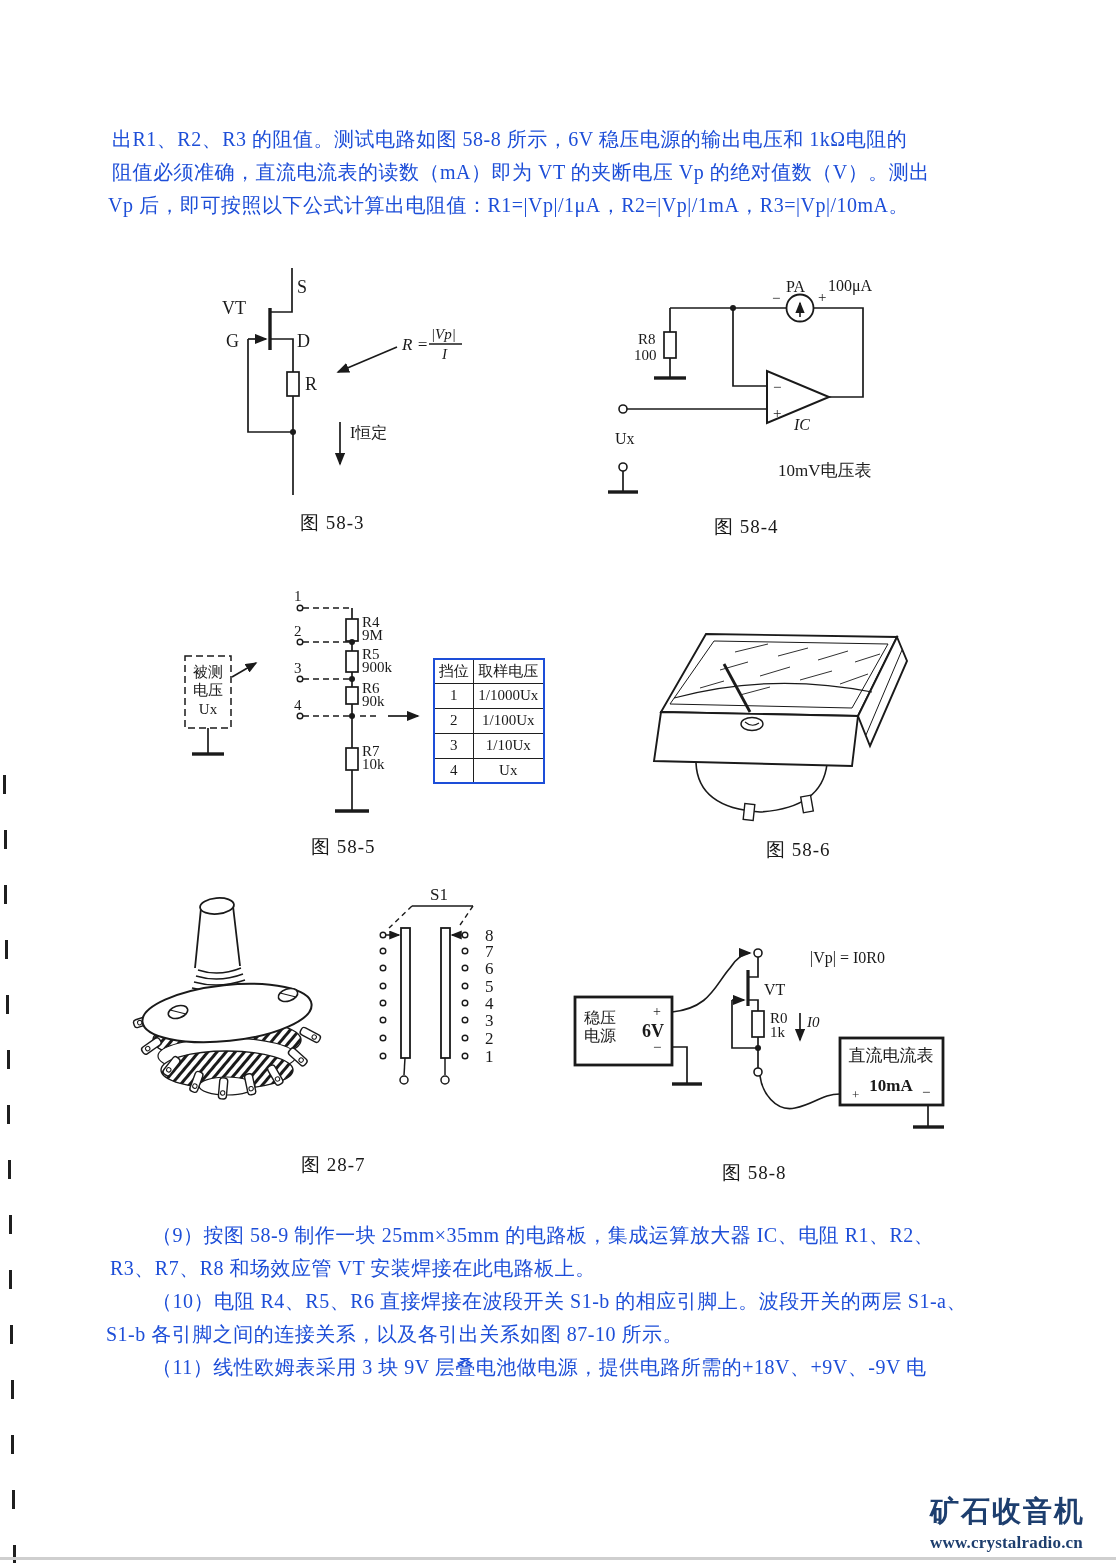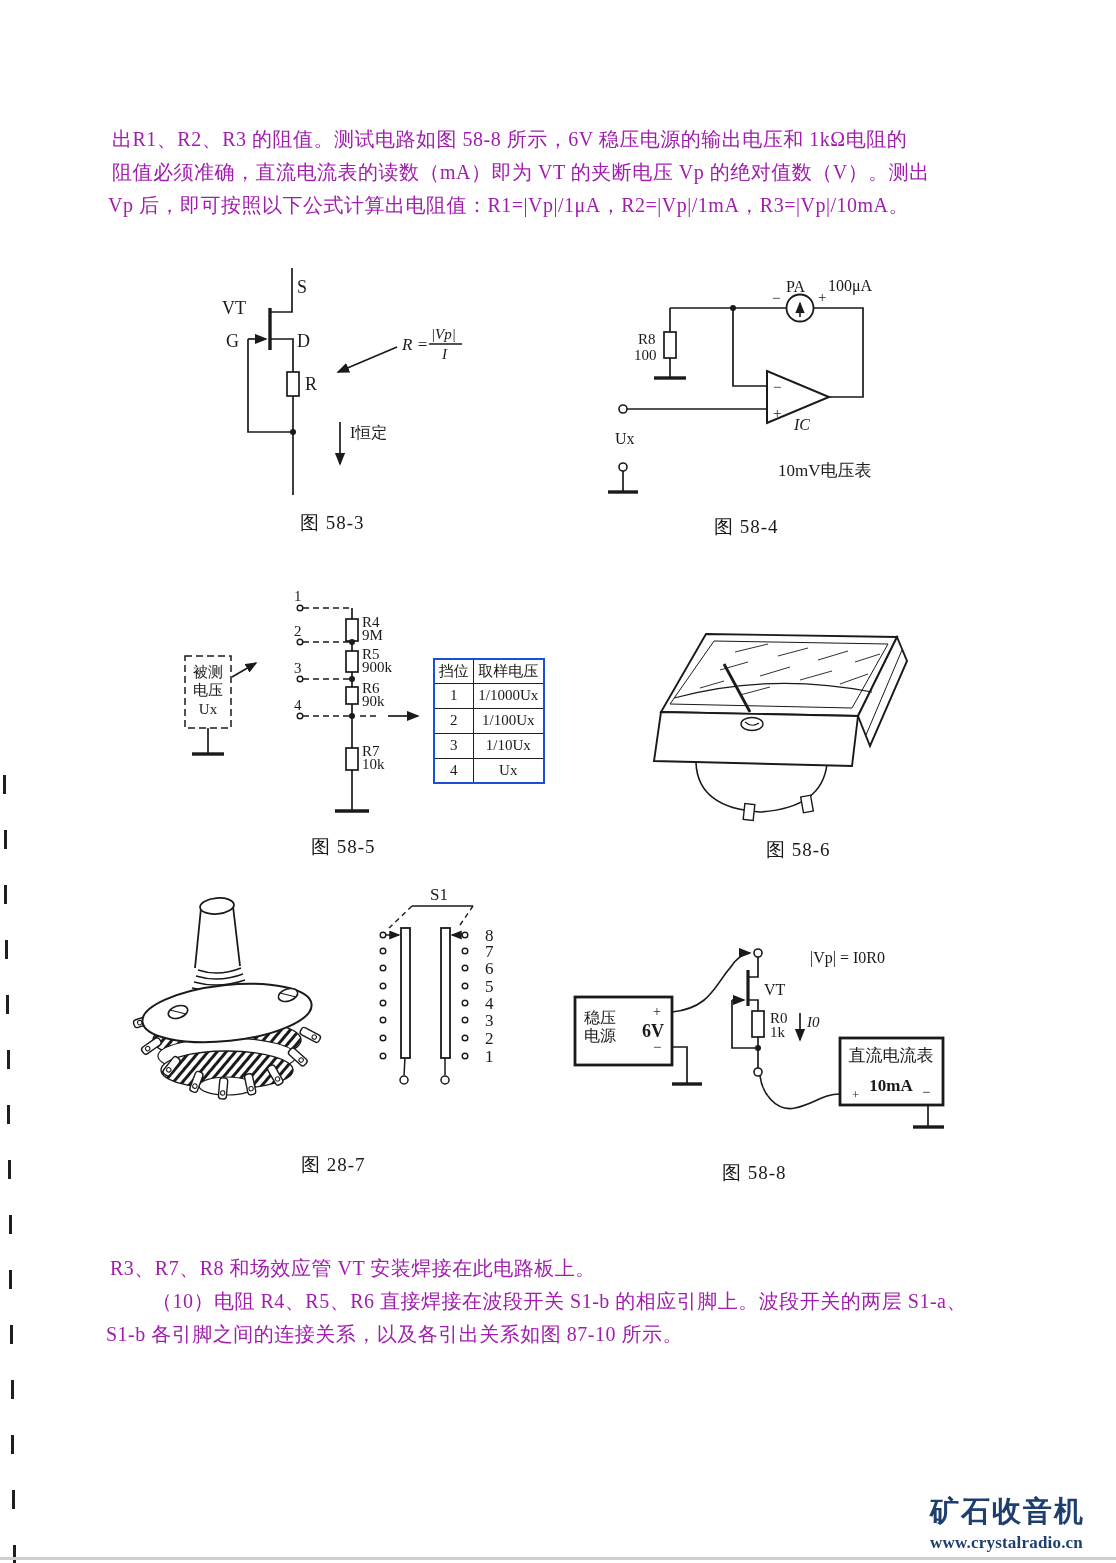--- a/index.html
+++ b/index.html
@@ -2,21 +2,21 @@
 <html><head>
 <meta charset="utf-8">
 <style>
   * { margin:0; padding:0; box-sizing:border-box; }
   html,body { background:#ffffff; }
   .page {
     position:relative; width:1116px; height:1563px; background:#ffffff;
     overflow:hidden; color:#141414;
     font-family:"Liberation Serif","DejaVu Serif",serif;
   }
-  .pline { position:absolute; font-size:20px; letter-spacing:0.5px; white-space:pre; color:#a21caf; }
+  .pline { position:absolute; font-size:20px; letter-spacing:0.5px; white-space:pre; color:#1d4ed8; }
   .cap { position:absolute; font-size:19px; letter-spacing:1px; color:#1a1a1a; }
   svg.fig { position:absolute; overflow:visible; }
   svg.fig text { font-family:"Liberation Serif","DejaVu Serif",serif; fill:#1a1a1a; }
   .mark { position:absolute; width:3px; height:19px; background:#1f1f1f; }
   .vtable { position:absolute; border-collapse:collapse; table-layout:fixed; border:2px solid #1d4ed8; }
   .vtable th, .vtable td {
     border:1.5px solid #1f1f1f; font-size:15px; text-align:center;
     font-weight:normal; padding:0; color:#1a1a1a;
   }
   .wm { position:absolute; text-align:left; font-family:"Liberation Sans","DejaVu Sans",sans-serif; }
@@ -429,23 +429,25 @@
       <text x="292" y="179" font-size="13">+</text>
       <text x="362" y="177" font-size="15">−</text>
     </g>
     <g stroke="#1a1a1a" stroke-width="1.7" fill="none">
       <path d="M368,185 V206"></path>
       <line x1="353" y1="207" x2="384" y2="207" stroke-width="3.4"></line>
     </g>
   </svg>
   <div class="cap" style="left:722px;top:1160px">图 58-8</div>
 
+  <div class="pline" style="left:152px;top:1222px">（9）按图 58-9 制作一块 25mm×35mm 的电路板，集成运算放大器 IC、电阻 R1、R2、</div>
   <div class="pline" style="left:110px;top:1255px">R3、R7、R8 和场效应管 VT 安装焊接在此电路板上。</div>
   <div class="pline" style="left:152px;top:1288px">（10）电阻 R4、R5、R6 直接焊接在波段开关 S1-b 的相应引脚上。波段开关的两层 S1-a、</div>
   <div class="pline" style="left:106px;top:1321px">S1-b 各引脚之间的连接关系，以及各引出关系如图 87-10 所示。</div>
+  <div class="pline" style="left:152px;top:1354px">（11）线性欧姆表采用 3 块 9V 层叠电池做电源，提供电路所需的+18V、+9V、-9V 电</div>
 
   <div class="wm" style="left:930px;top:1492px;width:178px">
     <div class="wm-title" style="color: rgb(29, 62, 110);">矿石收音机</div>
     <div class="wm-url" style="color: rgb(29, 62, 110); font-family: Liberation Serif, serif;">www.crystalradio.cn</div>
   </div>
 
   <div class="bottom-edge"></div>
 </div>
 
 </body></html>

